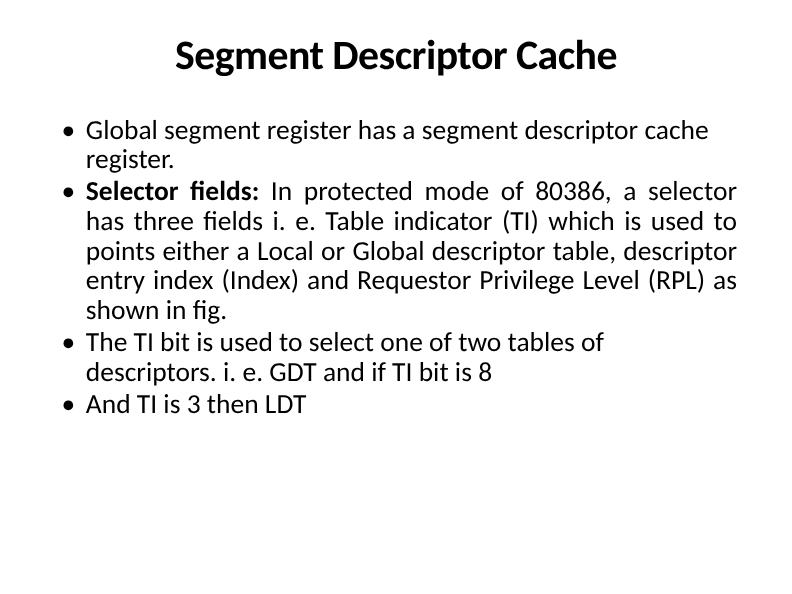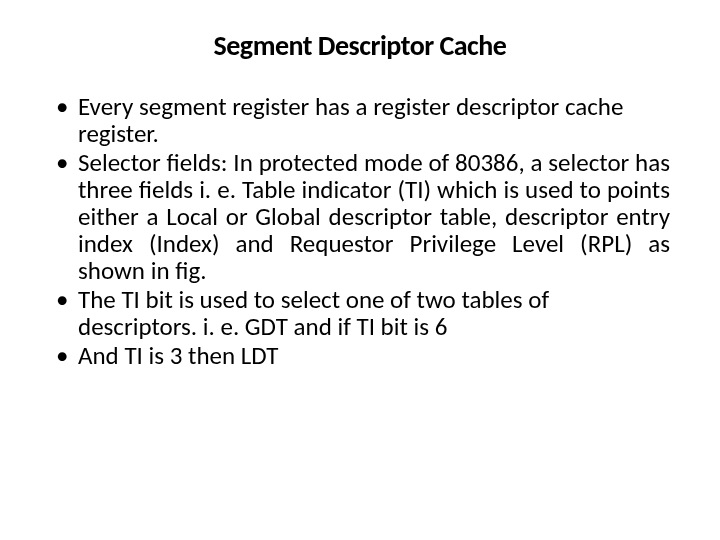--- a/index.html
+++ b/index.html
@@ -11,21 +11,21 @@
     font-family: Calibri, "Segoe UI", Arial, sans-serif;
     color: #000;
   }
   .slide {
     box-sizing: border-box;
     width: 720px;
     height: 540px;
     padding: 20px 50px 20px 50px;
   }
   .title {
-    font-size: 28px;
+    font-size: 38px;
     font-weight: 700;
     text-align: center;
     margin: 8px 0 30px 0;
     letter-spacing: -0.5px;
   }
   ul.bullets {
     list-style: none;
     padding: 0;
     margin: 0;
   }
@@ -38,34 +38,34 @@
   }
   ul.bullets > li::before {
     content: "•";
     position: absolute;
     left: 6px;
     top: 0;
     font-size: 25px;
     line-height: 1.08;
   }
   .b2 { text-align: justify; }
-  .bold-run { font-weight: 400; }
+  .bold-run { font-weight: 700; }
 </style>
 </head>
 <body>
 
 <div class="slide">
   <div class="title">Segment Descriptor Cache</div>
   <ul class="bullets">
     <li>
-      <span>Every segment register has a register descriptor cache register.</span>
+      <span>Global segment register has a segment descriptor cache register.</span>
     </li>
     <li class="b2">
       <span class="bold-run">Selector fields:</span><span> In protected mode of 80386, a selector has three fields i. e. Table indicator (TI) which is used to points either a Local or Global descriptor table, descriptor entry index (Index) and Requestor Privilege Level (RPL) as shown in fig.</span>
     </li>
     <li>
-      <span>The TI bit is used to select one of two tables of descriptors. i. e. GDT and if TI bit is 6</span>
+      <span>The TI bit is used to select one of two tables of descriptors. i. e. GDT and if TI bit is 8</span>
     </li>
     <li>
       <span>And TI is 3 then LDT</span>
     </li>
   </ul>
 </div>
 
 </body></html>

